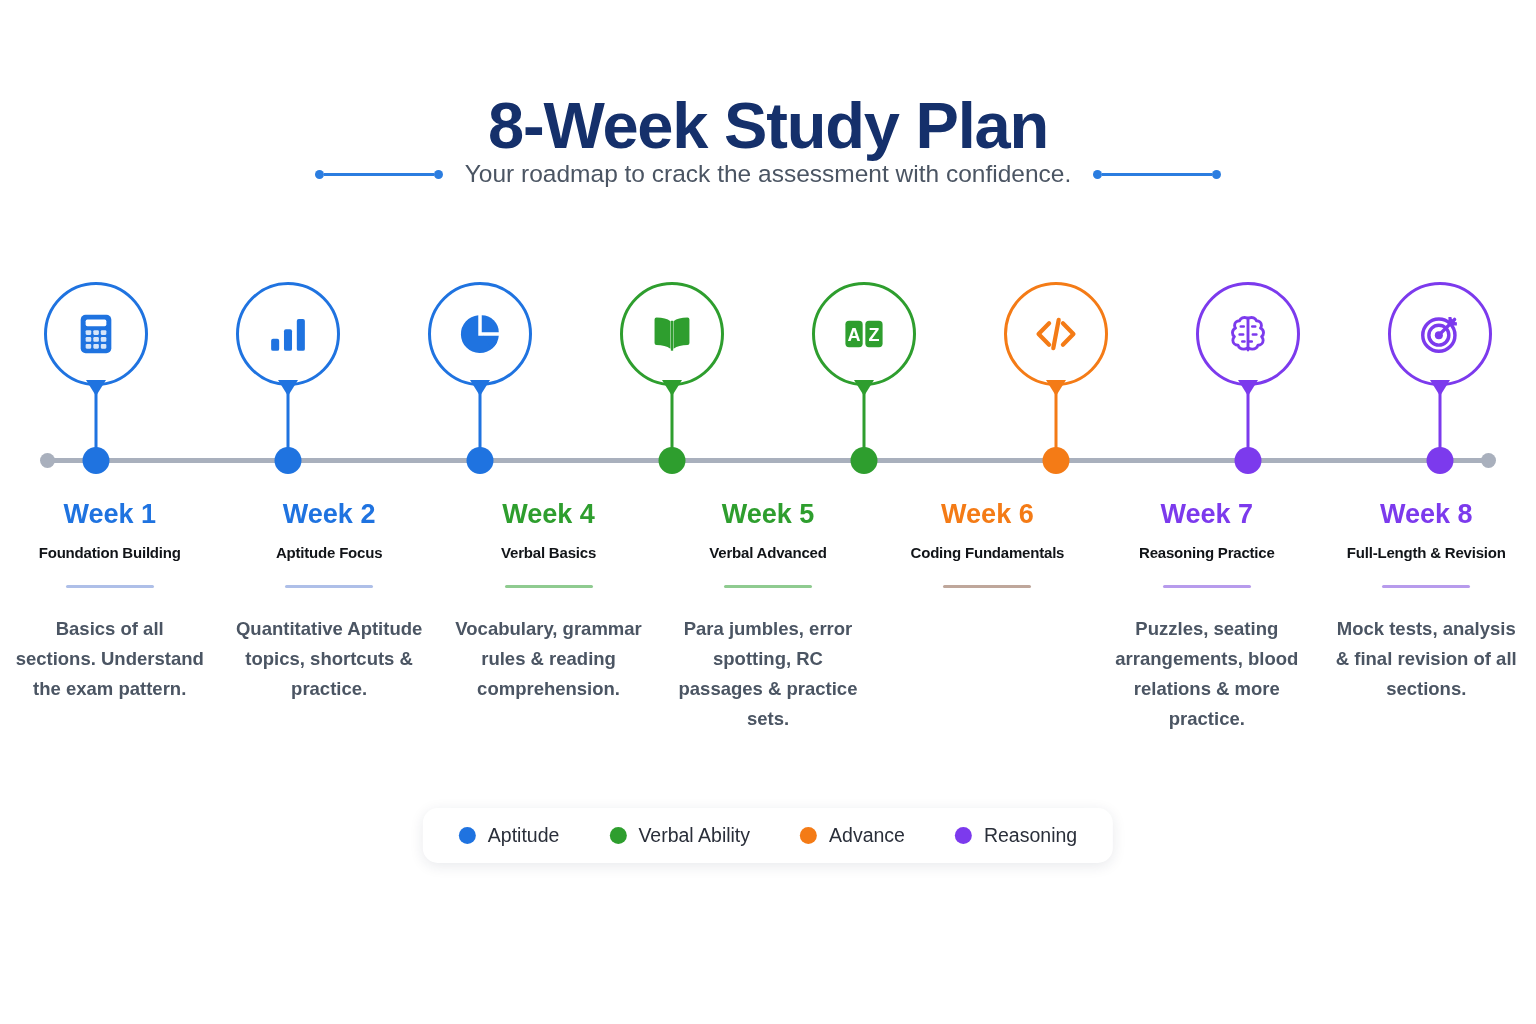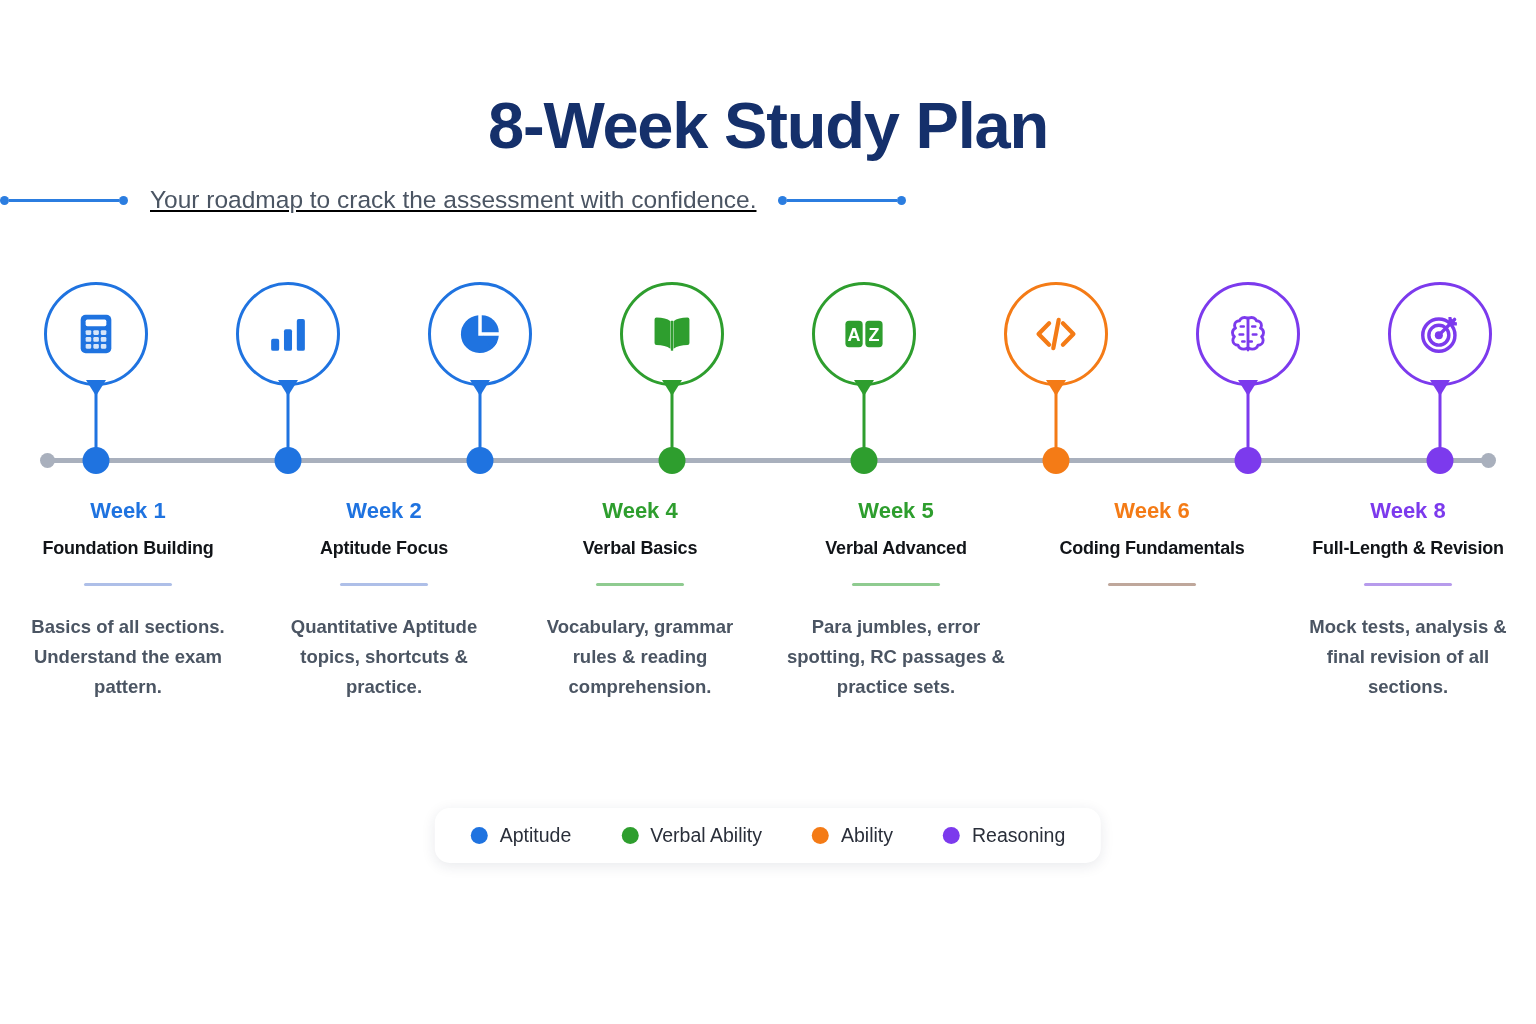--- a/index.html
+++ b/index.html
@@ -28,25 +28,24 @@
     text-align: center;
   }
   .main-title {
     font-size: 65px;
     font-weight: 700;
     color: #15306b;
     letter-spacing: -1.2px;
     line-height: 1.05;
   }
   .subtitle-row {
-    margin-top: 26px;
     display: flex;
     align-items: center;
+    justify-content: center;
     gap: 22px;
-    text-decoration: underline;
   }
   .subtitle {
     font-size: 24.5px;
     color: #4b5563;
     font-weight: 400;
     white-space: nowrap;
   }
   .deco-line {
     display: flex;
     align-items: center;
@@ -158,28 +157,28 @@
     left: 0;
     width: 100%;
     display: flex;
   }
   .card {
     flex: 1 1 0;
     padding: 0 14px;
     text-align: center;
   }
   .week-label {
-    font-size: 22px;
+    font-size: 27px;
     font-weight: 700;
     color: var(--c);
     line-height: 1.2;
   }
   .card-title {
     margin-top: 13px;
-    font-size: 18px;
+    font-size: 15px;
     font-weight: 700;
     color: #111418;
     line-height: 1.3;
     letter-spacing: -0.2px;
   }
   .card-rule {
     width: 88px;
     height: 3.5px;
     border-radius: 3px;
     margin: 22px auto 0;
@@ -397,39 +396,45 @@
         <div class="card-title">Verbal Advanced</div>
         <div class="card-rule"></div>
         <div class="card-desc">Para jumbles, error spotting, RC passages &amp; practice sets.</div>
       </div>
       <div class="card" style="--c: #f47b16; --rule: #bfa79b;">
         <div class="week-label">Week 6</div>
         <div class="card-title">Coding Fundamentals</div>
         <div class="card-rule"></div>
       </div>
       <div class="card" style="--c: #7c3aed; --rule: #b79bec;">
+        <div class="week-label">Week 7</div>
+        <div class="card-title">Reasoning Practice</div>
+        <div class="card-rule"></div>
+        <div class="card-desc">Puzzles, seating arrangements, blood relations &amp; more practice.</div>
+      </div>
+      <div class="card" style="--c: #7c3aed; --rule: #b79bec;">
         <div class="week-label">Week 8</div>
         <div class="card-title">Full-Length &amp; Revision</div>
         <div class="card-rule"></div>
         <div class="card-desc">Mock tests, analysis &amp; final revision of all sections.</div>
       </div>
     </div>
 
   <div class="legend" id="legend">
       <div class="legend-item" style="--c: #1f73e0;">
         <span class="legend-dot"></span>
         <span class="legend-text">Aptitude</span>
       </div>
       <div class="legend-item" style="--c: #2e9e2e;">
         <span class="legend-dot"></span>
         <span class="legend-text">Verbal Ability</span>
       </div>
       <div class="legend-item" style="--c: #f47b16;">
         <span class="legend-dot"></span>
-        <span class="legend-text">Ability</span>
+        <span class="legend-text">Advance</span>
       </div>
       <div class="legend-item" style="--c: #7c3aed;">
         <span class="legend-dot"></span>
         <span class="legend-text">Reasoning</span>
       </div>
     </div>
 
 </div>
 
 </body></html>

